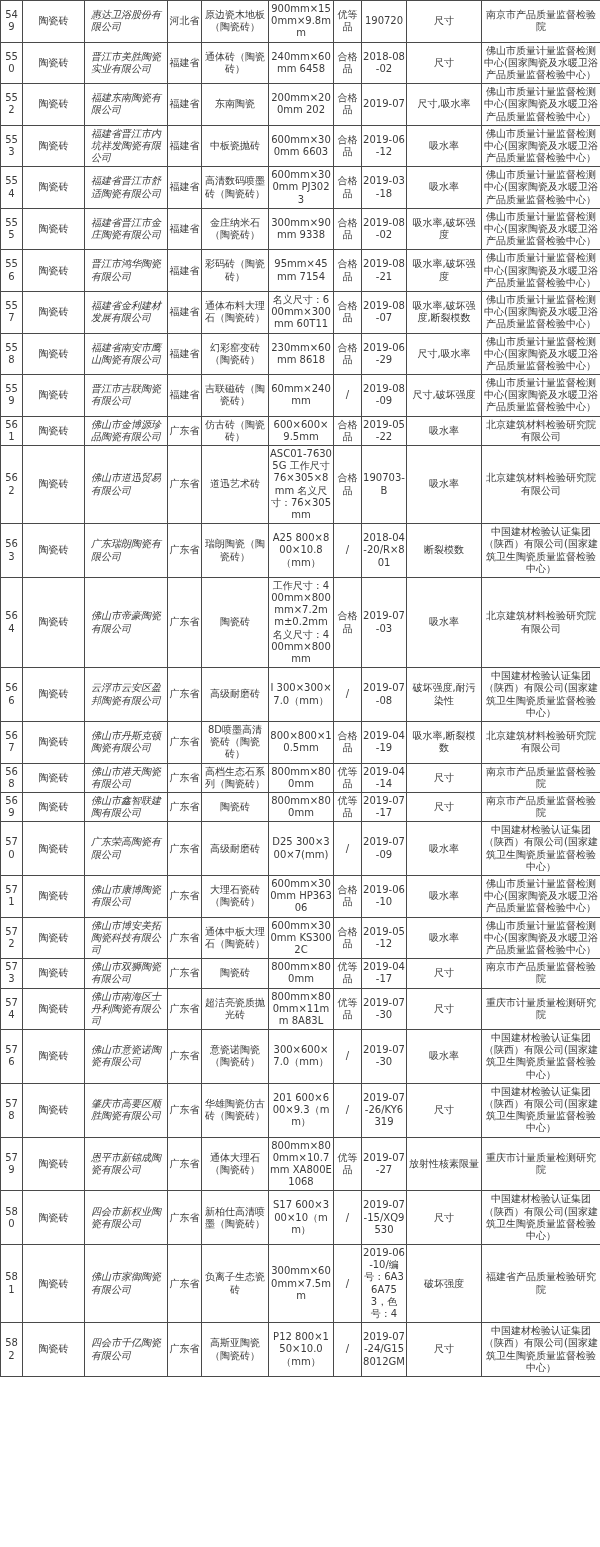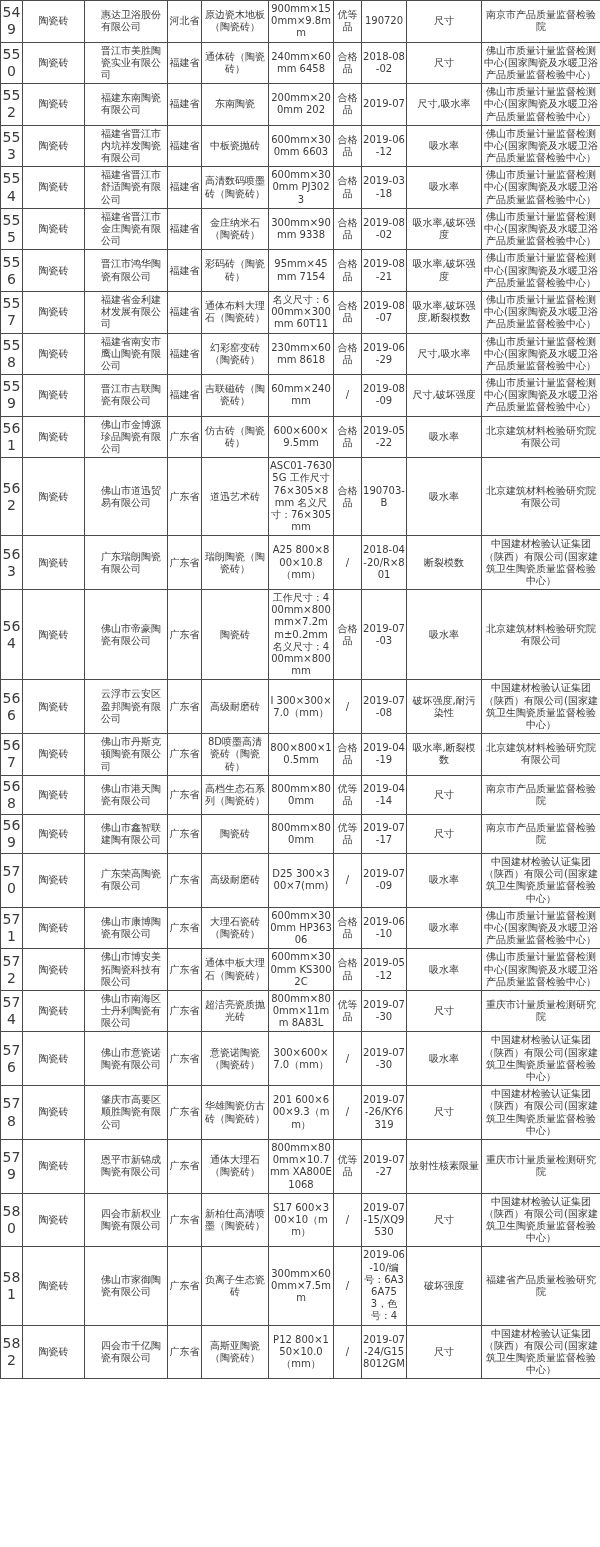--- a/index.html
+++ b/index.html
@@ -9,22 +9,22 @@
     border:1px solid #4a4a4a;
     color:#3b3b3b;
     font-size:10px;
     line-height:1.22;
     text-align:center;
     vertical-align:middle;
     padding:2px 1px;
     word-wrap:break-word;
     overflow-wrap:break-word;
   }
-  table.insp td.c0{font-size:14px;}
-  table.insp td.c2{text-align:left;padding-left:16px;}
+  table.insp td.c0{font-size:10px;}
+  table.insp td.c2{text-align:left;padding-left:6px;font-style:italic;}
   table.insp td.c5,table.insp td.c7{word-break:break-all;}
   col.w0{width:22px;} col.w1{width:62px;} col.w2{width:83px;} col.w3{width:34px;}
   col.w4{width:67px;} col.w5{width:65px;} col.w6{width:28px;} col.w7{width:45px;}
   col.w8{width:75px;} col.w9{width:119px;}
 </style>
 </head>
 <body>
 
 <div class="page">
   <table class="insp">
@@ -287,20 +287,32 @@
           <td class="c2">佛山市博安美拓陶瓷科技有限公司</td>
           <td class="c3">广东省</td>
           <td class="c4">通体中板大理石（陶瓷砖）</td>
           <td class="c5">600mm×300mm KS3002C</td>
           <td class="c6">合格品</td>
           <td class="c7">2019-05-12</td>
           <td class="c8">吸水率</td>
           <td class="c9">佛山市质量计量监督检测中心(国家陶瓷及水暖卫浴产品质量监督检验中心）</td>
         </tr>
         <tr>
+          <td class="c0">573</td>
+          <td class="c1">陶瓷砖</td>
+          <td class="c2">佛山市双狮陶瓷有限公司</td>
+          <td class="c3">广东省</td>
+          <td class="c4">陶瓷砖</td>
+          <td class="c5">800mm×800mm</td>
+          <td class="c6">优等品</td>
+          <td class="c7">2019-04-17</td>
+          <td class="c8">尺寸</td>
+          <td class="c9">南京市产品质量监督检验院</td>
+        </tr>
+        <tr>
           <td class="c0">574</td>
           <td class="c1">陶瓷砖</td>
           <td class="c2">佛山市南海区士丹利陶瓷有限公司</td>
           <td class="c3">广东省</td>
           <td class="c4">超洁亮瓷质抛光砖</td>
           <td class="c5">800mm×800mm×11mm 8A83L</td>
           <td class="c6">优等品</td>
           <td class="c7">2019-07-30</td>
           <td class="c8">尺寸</td>
           <td class="c9">重庆市计量质量检测研究院</td>

